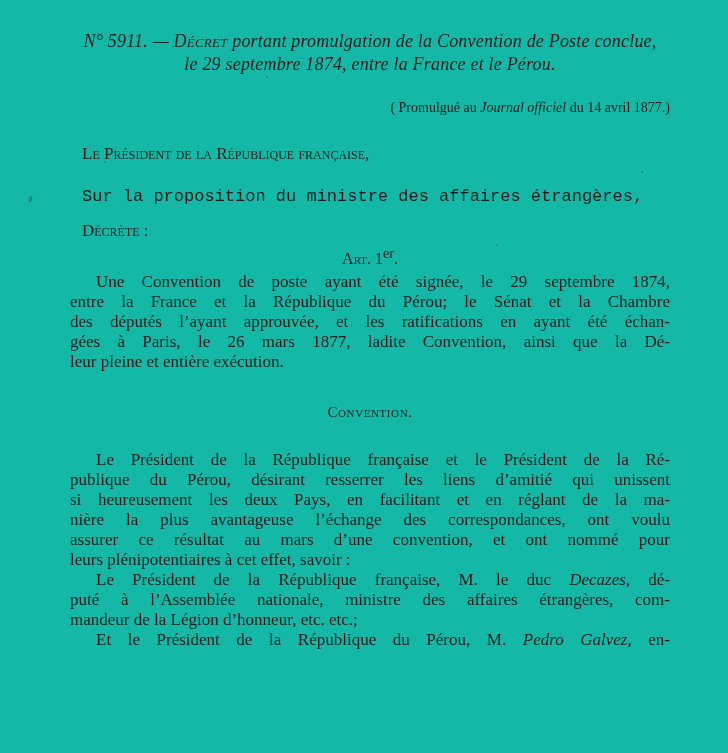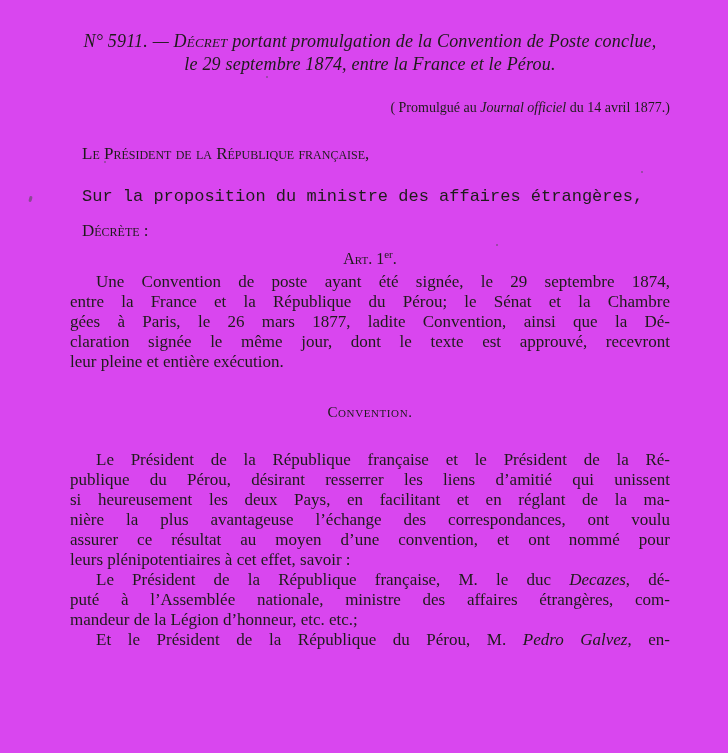--- a/index.html
+++ b/index.html
@@ -1,20 +1,20 @@
 <!DOCTYPE html>
 <html><head>
 <meta charset="utf-8">
 <style>
   html, body { margin: 0; padding: 0; background: #ffffff; }
   .page {
     position: relative;
     width: 728px;
     height: 753px;
-    background: #d946ef;
+    background: #14b8a6;
     color: #1e1c1a;
     font-family: "Liberation Serif", serif;
     overflow: hidden;
     box-sizing: border-box;
     padding: 0 58px 0 70px;
   }
   .body-col { width: 600px; }
 
   
   .title-line {
@@ -46,21 +46,21 @@
   .pre2 { margin-top: 22px; font-family: Liberation Mono, monospace; }
   .pre3 { margin-top: 13px; }
 
   
   .art-heading {
     margin-top: 3px;
     text-align: center;
     font-size: 16px;
     line-height: 20px;
   }
-  .art-heading sup { font-size: 11px; }
+  .art-heading sup { font-size: 14px; }
 
   
   .para { margin: 0; }
   .p1 { margin-top: 3px; }
   .pline {
     font-size: 17px;
     line-height: 20px;
     text-align: justify;
     text-align-last: justify;
     overflow: hidden;
@@ -114,33 +114,33 @@
   <section class="body-col">
     <div class="preamble-line pre1 sc">Le Président de la République française,</div>
     <div class="preamble-line pre2">Sur la proposition du ministre des affaires étrangères,</div>
     <div class="preamble-line pre3 sc">Décrète :</div>
 
     <div class="art-heading"><span class="sc">Art. 1</span><sup>er</sup><span>.</span></div>
 
     <div class="para p1">
       <div class="pline ind">Une Convention de poste ayant été signée, le 29 septembre 1874,</div>
       <div class="pline">entre la France et la République du Pérou; le Sénat et la Chambre</div>
+      <div class="pline">des députés l’ayant approuvée, et les ratifications en ayant été échan-</div>
       <div class="pline">gées à Paris, le 26 mars 1877, ladite Convention, ainsi que la Dé-</div>
-      <div class="pline">claration signée le même jour, dont le texte est approuvé, recevront</div>
       <div class="pline last">leur pleine et entière exécution.</div>
     </div>
 
     <div class="conv-heading sc">Convention.</div>
 
     <div class="para p2">
       <div class="pline ind">Le Président de la République française et le Président de la Ré-</div>
       <div class="pline">publique du Pérou, désirant resserrer les liens d’amitié qui unissent</div>
       <div class="pline">si heureusement les deux Pays, en facilitant et en réglant de la ma-</div>
       <div class="pline">nière la plus avantageuse l’échange des correspondances, ont voulu</div>
-      <div class="pline">assurer ce résultat au moyen d’une convention, et ont nommé pour</div>
+      <div class="pline">assurer ce résultat au mars d’une convention, et ont nommé pour</div>
       <div class="pline last">leurs plénipotentiaires à cet effet, savoir :</div>
     </div>
 
     <div class="para">
       <div class="pline ind"><span>Le Président de la République française, M. le duc </span><span class="it">Decazes</span><span>, dé-</span></div>
       <div class="pline">puté à l’Assemblée nationale, ministre des affaires étrangères, com-</div>
       <div class="pline last">mandeur de la Légion d’honneur, etc. etc.;</div>
     </div>
 
     <div class="para">

